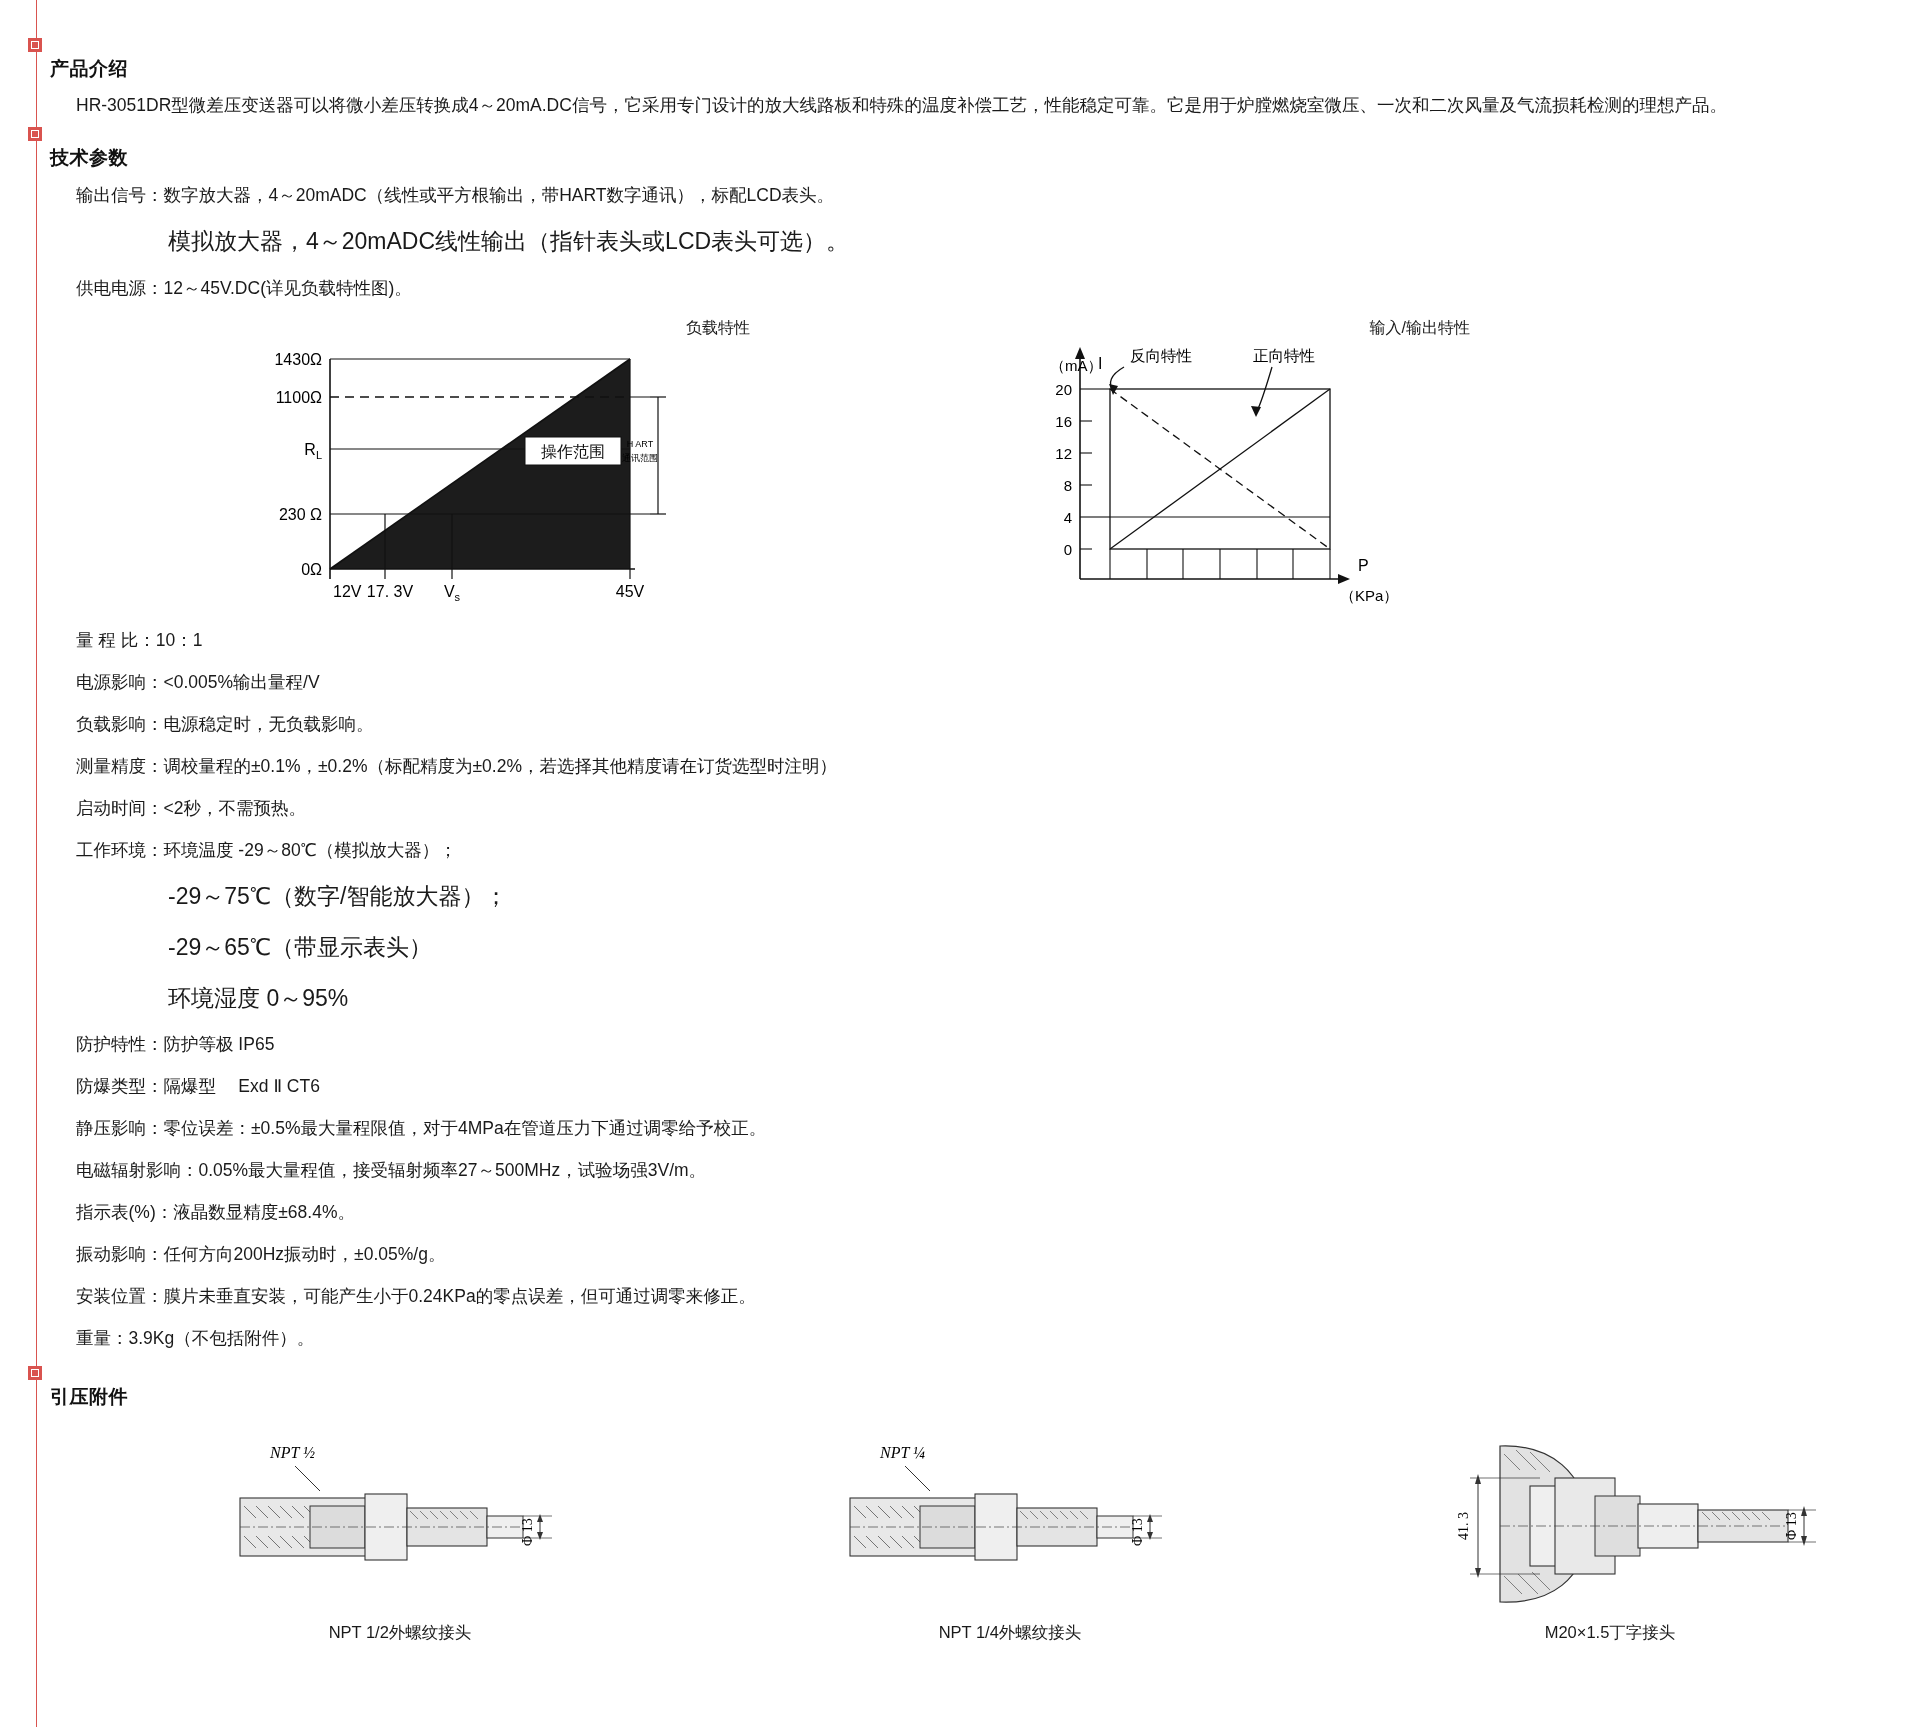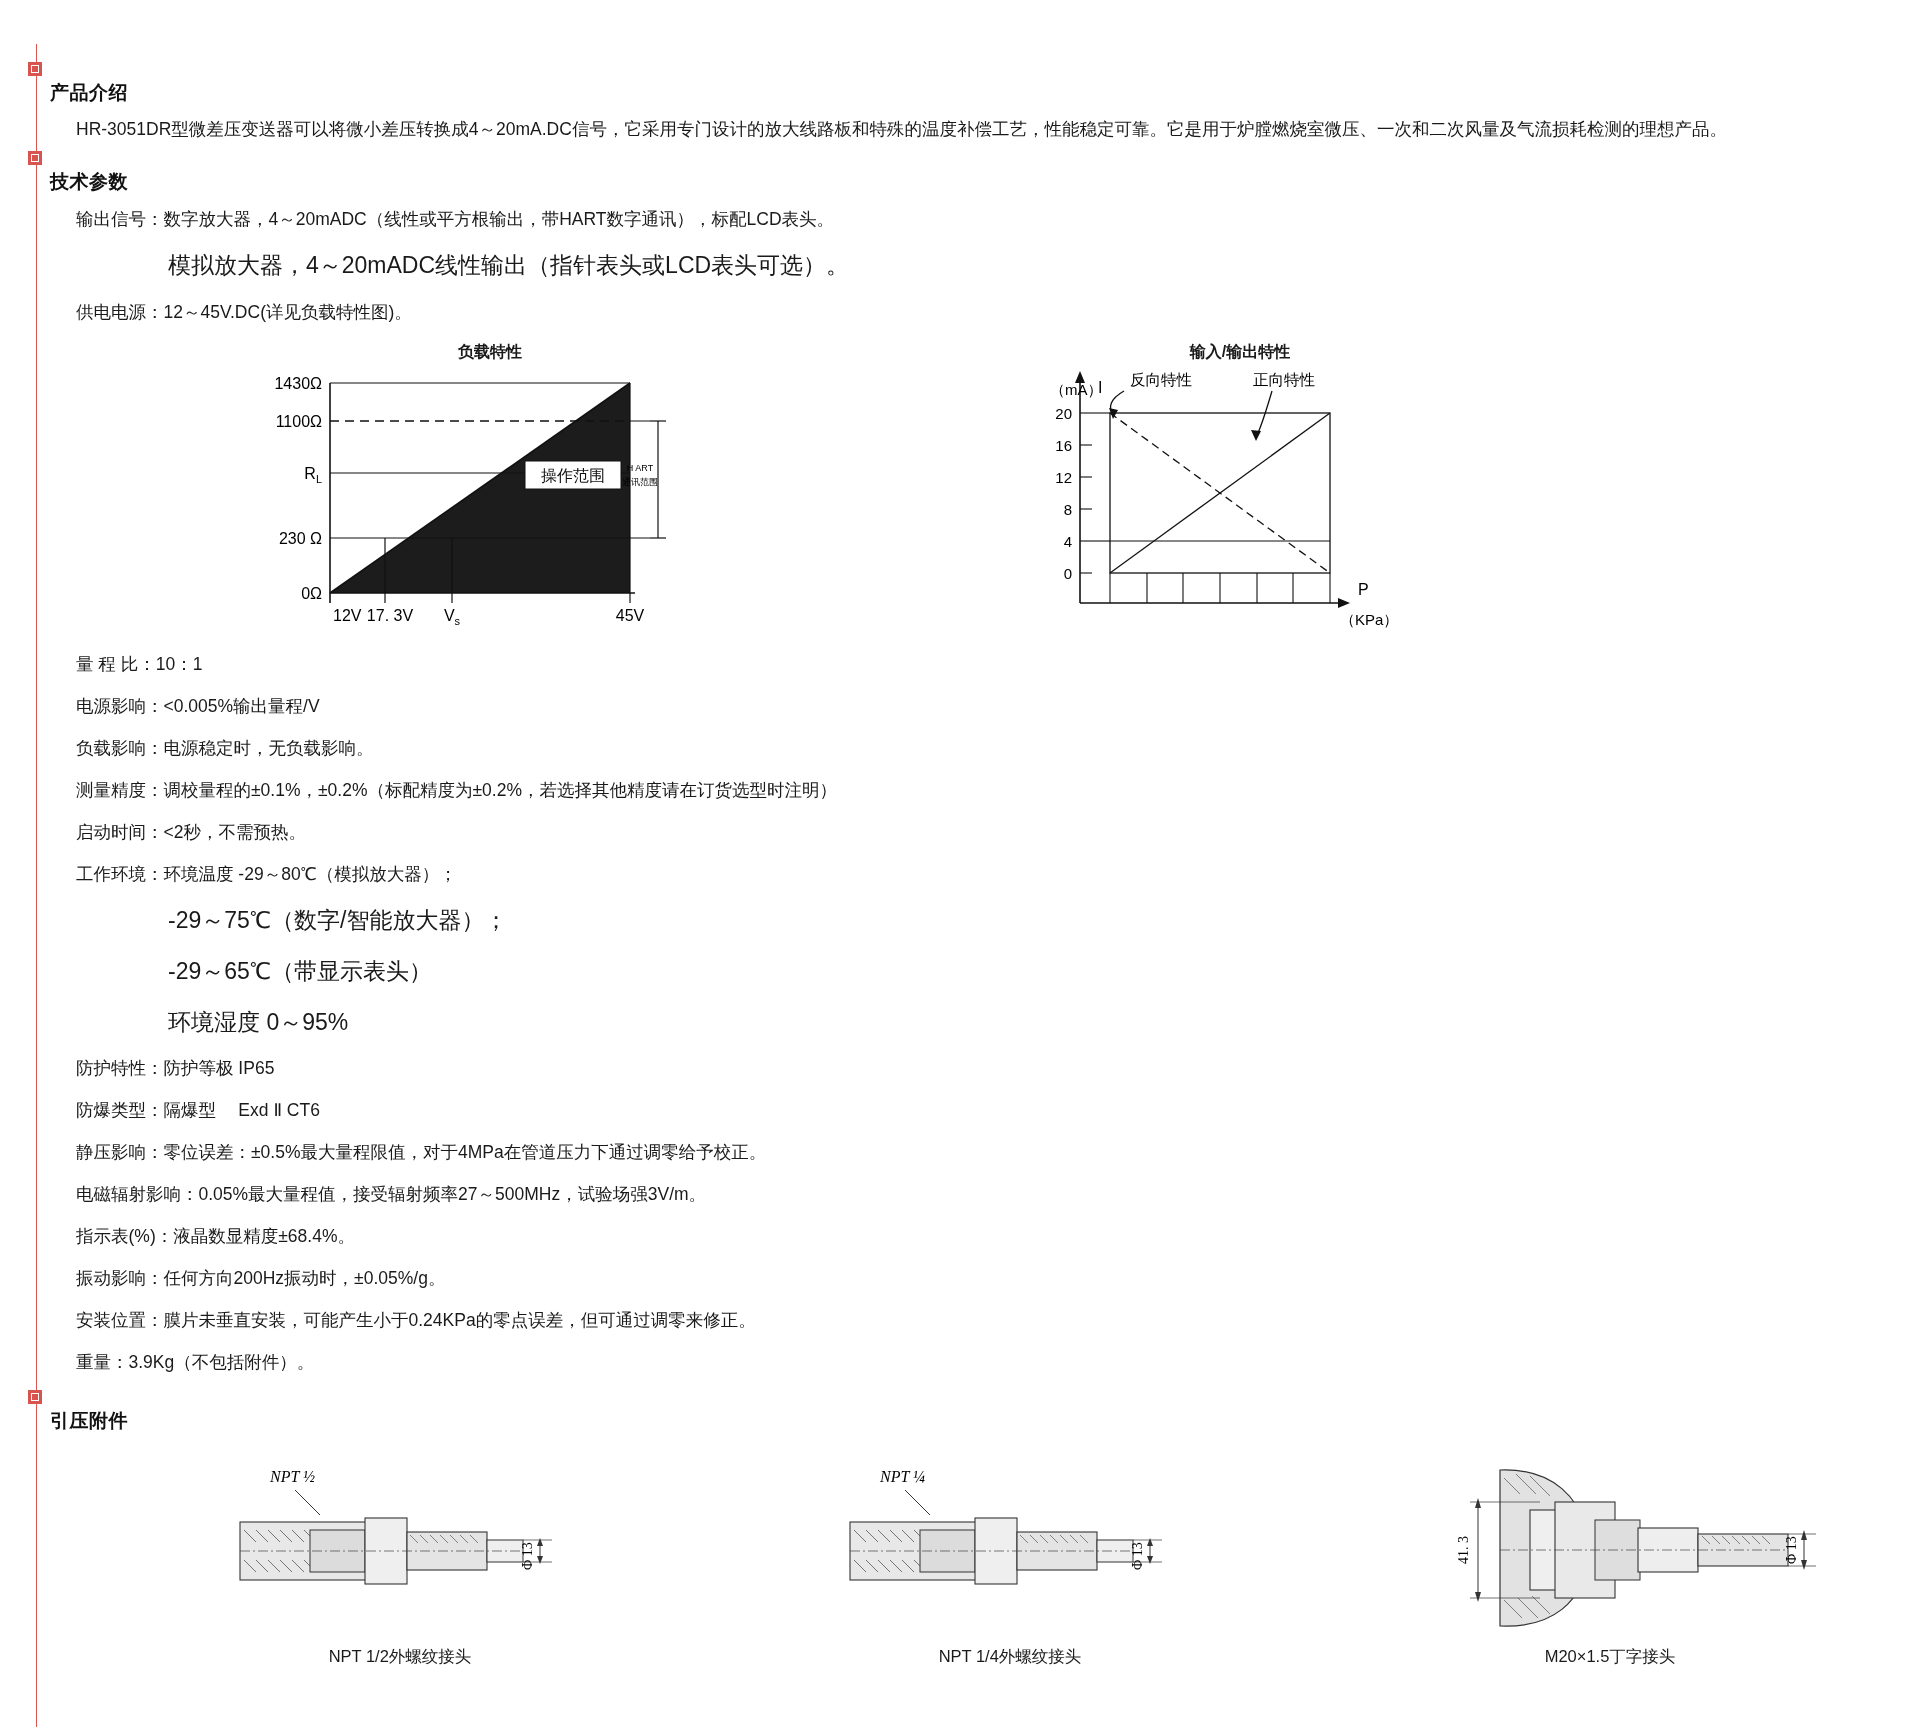--- a/index.html
+++ b/index.html
@@ -26,22 +26,21 @@
     position: absolute;
     left: 36px;
     top: 0;
     width: 1px;
     height: 1727px;
     background: #d9534f;
   }
   .content {
     position: relative;
     padding-left: 50px;
-    padding-top: 16px;
-    margin-top: 44px;
+    padding-top: 36px;
   }
   .sec-marker {
     width: 14px;
     height: 14px;
     background: #d9534f;
     display: inline-block;
     position: relative;
     margin-left: -22px;
     vertical-align: middle;
   }
@@ -83,23 +82,22 @@
     color: #1a1a1a;
   }
   
   .charts {
     position: relative;
     height: 300px;
     margin: 16px 0 8px 0;
   }
   .chart-title {
     font-size: 16px;
-    text-align: center;
-    color: #1a1a1a;
-    font-weight: bold;
+    text-align: right;
+    color: #1a1a1a;
   }
   
   .chart-load {
     position: absolute;
     left: 180px;
     top: 0;
     width: 520px;
   }
   .chart-io {
     position: absolute;

